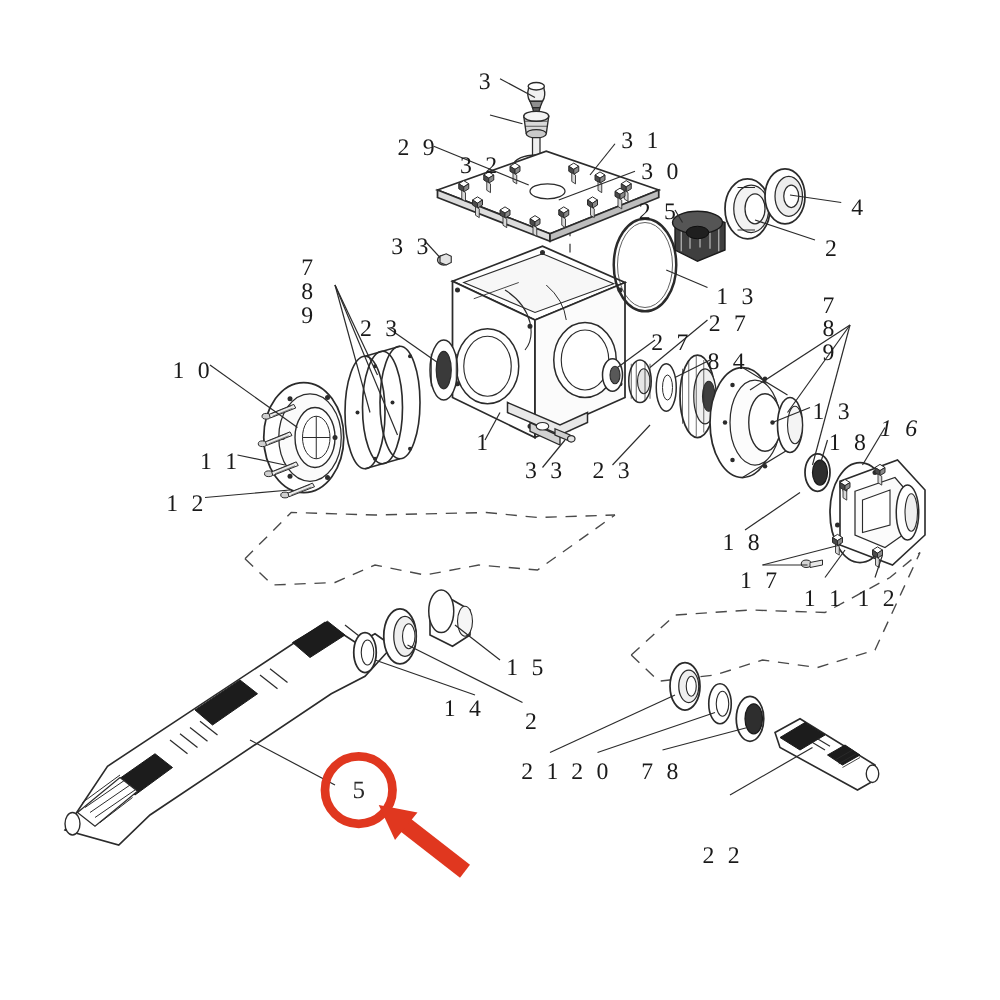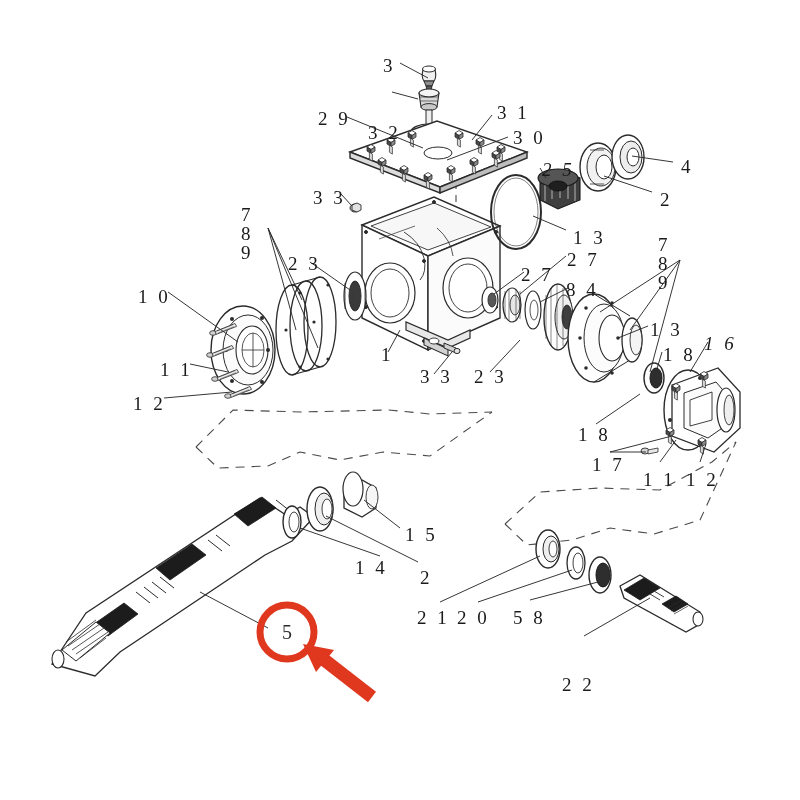--- a/index.html
+++ b/index.html
@@ -382,21 +382,21 @@
 
 
   <div class="red-num">5</div>
 
   <div id="callouts">
       <div class="lbl" style="left: 383px; top: 56px;">3</div>
       <div class="lbl" style="left: 368px; top: 86px; margin-top: 37px;">3 2</div>
       <div class="lbl" style="left: 318px; top: 109px;">2 9</div>
       <div class="lbl" style="left: 497px; top: 103px;">3 1</div>
       <div class="lbl" style="left: 513px; top: 128px;">3 0</div>
-      <div class="lbl" style="left: 542px; top: 160px; font-style: italic;">2 5</div>
+      <div class="lbl" style="left: 511px; top: 160px;">2 5</div>
       <div class="lbl" style="left: 681px; top: 157px;">4</div>
       <div class="lbl" style="left: 660px; top: 190px;">2</div>
       <div class="lbl" style="left: 313px; top: 188px;">3 3</div>
       <div class="lbl stack" style="left: 241px; top: 205px;">
         <div>7</div>
         <div>8</div>
         <div>9</div>
       </div>
       <div class="lbl" style="left: 573px; top: 228px;">1 3</div>
       <div class="lbl" style="left: 288px; top: 254px;">2 3</div>
@@ -419,17 +419,17 @@
       <div class="lbl" style="left: 133px; top: 394px;">1 2</div>
       <div class="lbl" style="left: 578px; top: 425px;">1 8</div>
       <div class="lbl" style="left: 592px; top: 455px;">1 7</div>
       <div class="lbl" style="left: 643px; top: 470px;">1 1</div>
       <div class="lbl" style="left: 686px; top: 470px;">1 2</div>
       <div class="lbl" style="left: 405px; top: 525px;">1 5</div>
       <div class="lbl" style="left: 355px; top: 558px;">1 4</div>
       <div class="lbl" style="left: 420px; top: 568px;">2</div>
       <div class="lbl" style="left: 417px; top: 608px;">2 1</div>
       <div class="lbl" style="left: 457px; top: 608px;">2 0</div>
-      <div class="lbl" style="left: 513px; top: 608px;">5 8</div>
+      <div class="lbl" style="left: 513px; top: 608px;">7 8</div>
       <div class="lbl" style="left: 562px; top: 643px; margin-top: 32px;">2 2</div>
     </div>
 
 </div>
 
 </body></html>

